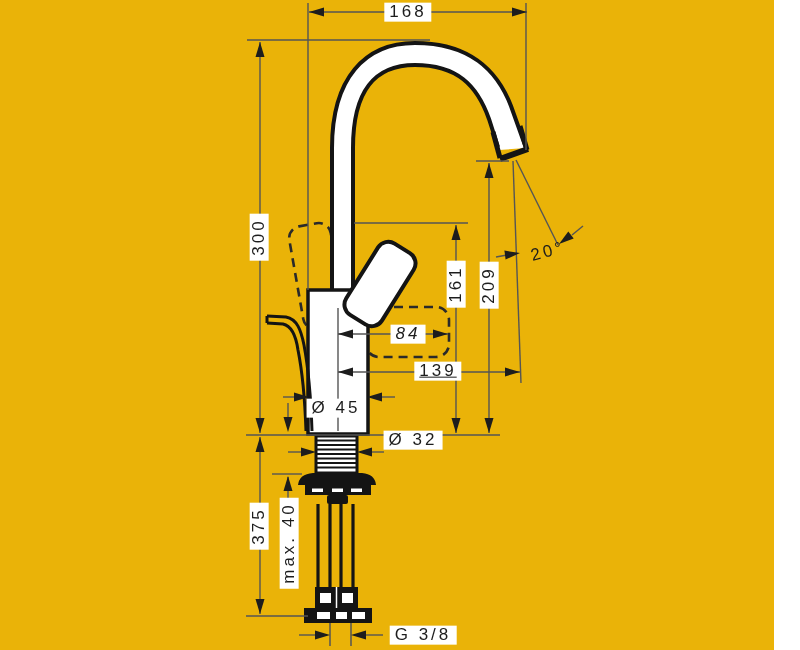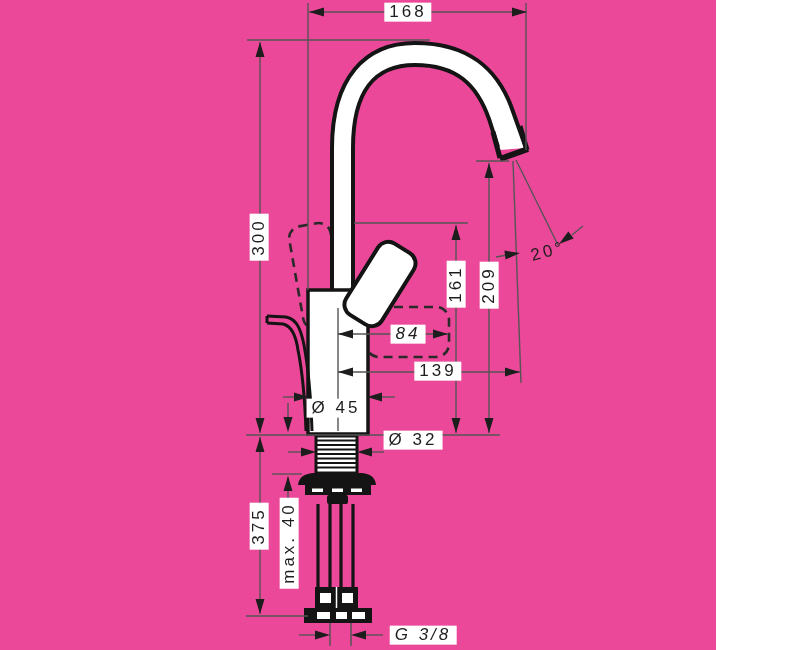--- a/index.html
+++ b/index.html
@@ -1,16 +1,16 @@
 <!DOCTYPE html>
 <html><head>
 <meta charset="utf-8">
 <style>
   html,body{margin:0;padding:0;background:#ffffff;}
-  #stage{position:relative;width:716px;height:650px;background:#ec4899;overflow:hidden;
+  #stage{position:relative;width:774px;height:650px;background:#eab308;overflow:hidden;
          font-family:"Liberation Sans", sans-serif;}
   #stage svg{position:absolute;left:0;top:0;}
   .dim-label{position:absolute;transform:translate(-50%,-50%);background:#ffffff;
              color:#1d1d1d;font-size:17px;letter-spacing:3px;padding:0 5px;
              white-space:nowrap;line-height:1.1;}
   .rot{transform:translate(-50%,-50%) rotate(-90deg);}
   .rot-angle{transform:translate(-50%,-50%) rotate(-15deg);background:transparent;}
 </style>
 </head>
 <body>
@@ -167,21 +167,21 @@
     <polygon points="520,253 505.6,259.5 504.4,250.6"></polygon>
     <polygon points="559,244 568.3,231.4 573.7,238.6"></polygon>
   </g>
 </svg>
 
 <div class="dim-label" style="left:408px;top:12px;">168</div>
 <div class="dim-label rot" style="left:259px;top:237px;">300</div>
 <div class="dim-label rot" style="left:456px;top:284px;">161</div>
 <div class="dim-label rot" style="left:489px;top:285px;">209</div>
 <div class="dim-label" style="left:408px;top:334px;font-style:italic;">84</div>
-<div class="dim-label" style="left:438px;top:371px;">139</div>
+<div class="dim-label" style="left:438px;top:371px;text-decoration:underline;">139</div>
 <div class="dim-label" style="left:336px;top:408px;">Ø 45</div>
 <div class="dim-label" style="left:413px;top:440px;">Ø 32</div>
 <div class="dim-label rot" style="left:259px;top:526px;">375</div>
 <div class="dim-label rot" style="left:289px;top:543px;">max. 40</div>
-<div class="dim-label" style="left:423px;top:635px;font-style:italic;">G 3/8</div>
+<div class="dim-label" style="left:423px;top:635px;">G 3/8</div>
 <div class="dim-label rot-angle" style="left:548px;top:252px;">20°</div>
 
 </div>
 
 </body></html>

